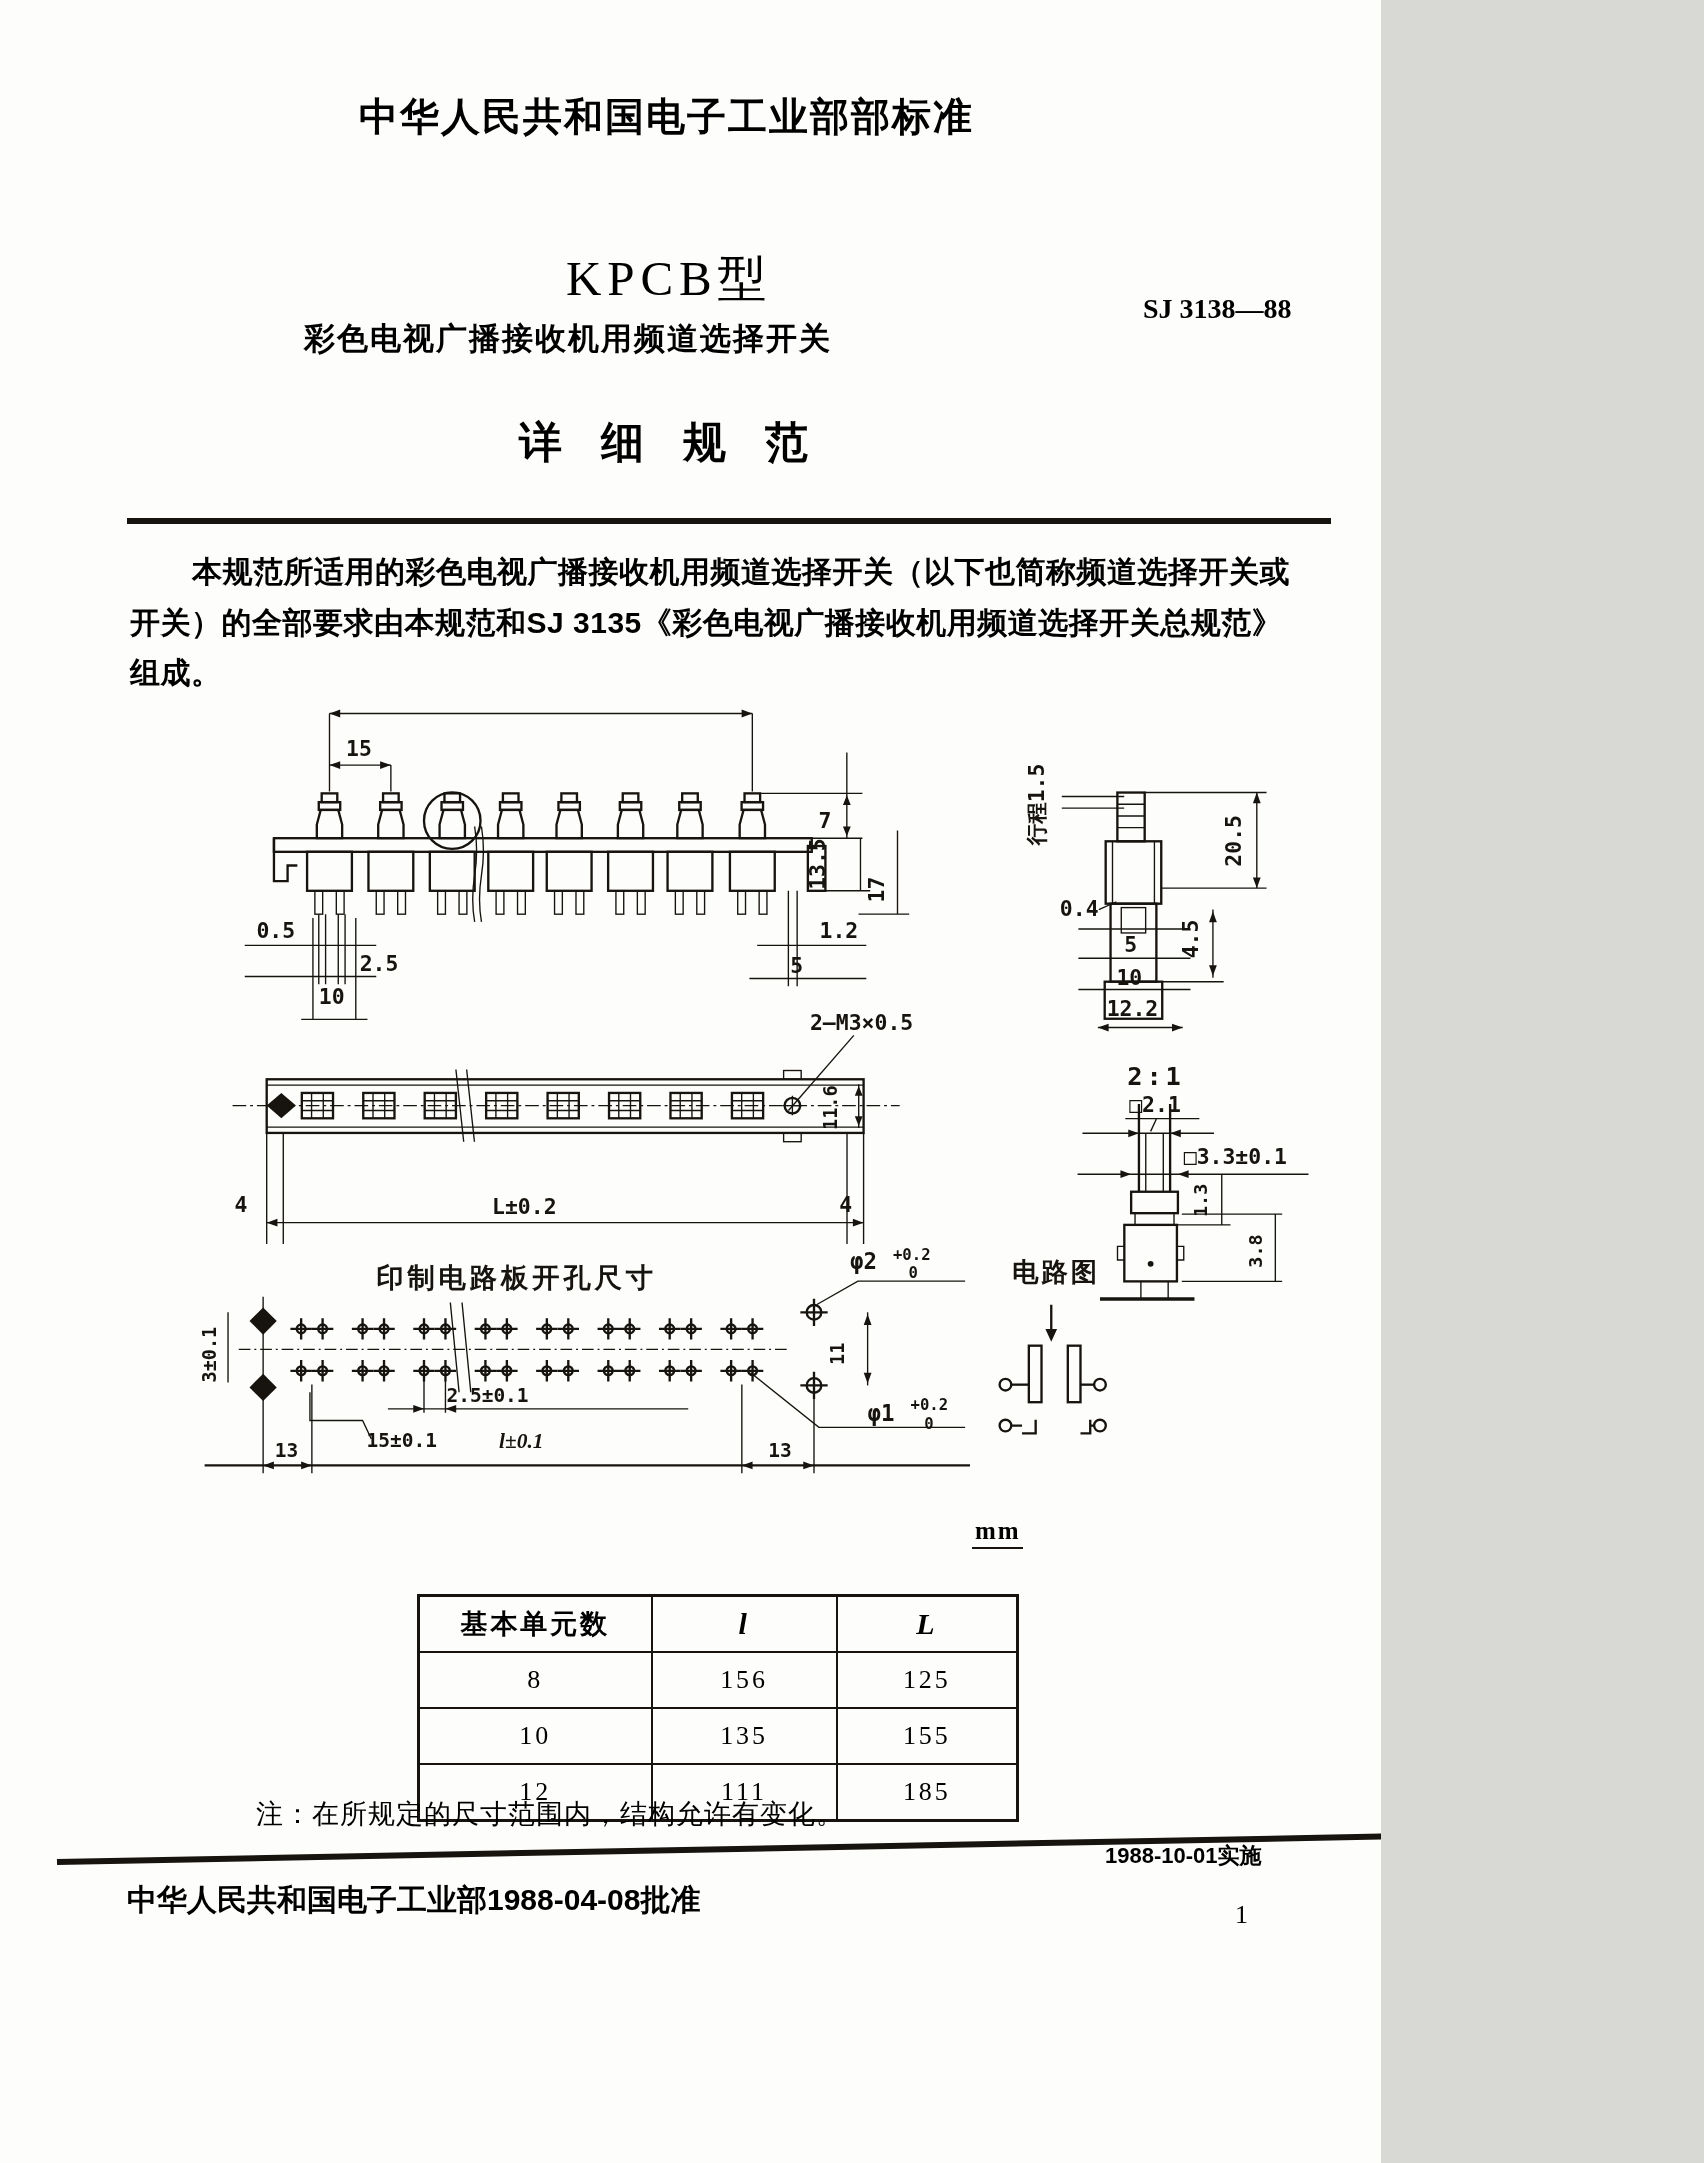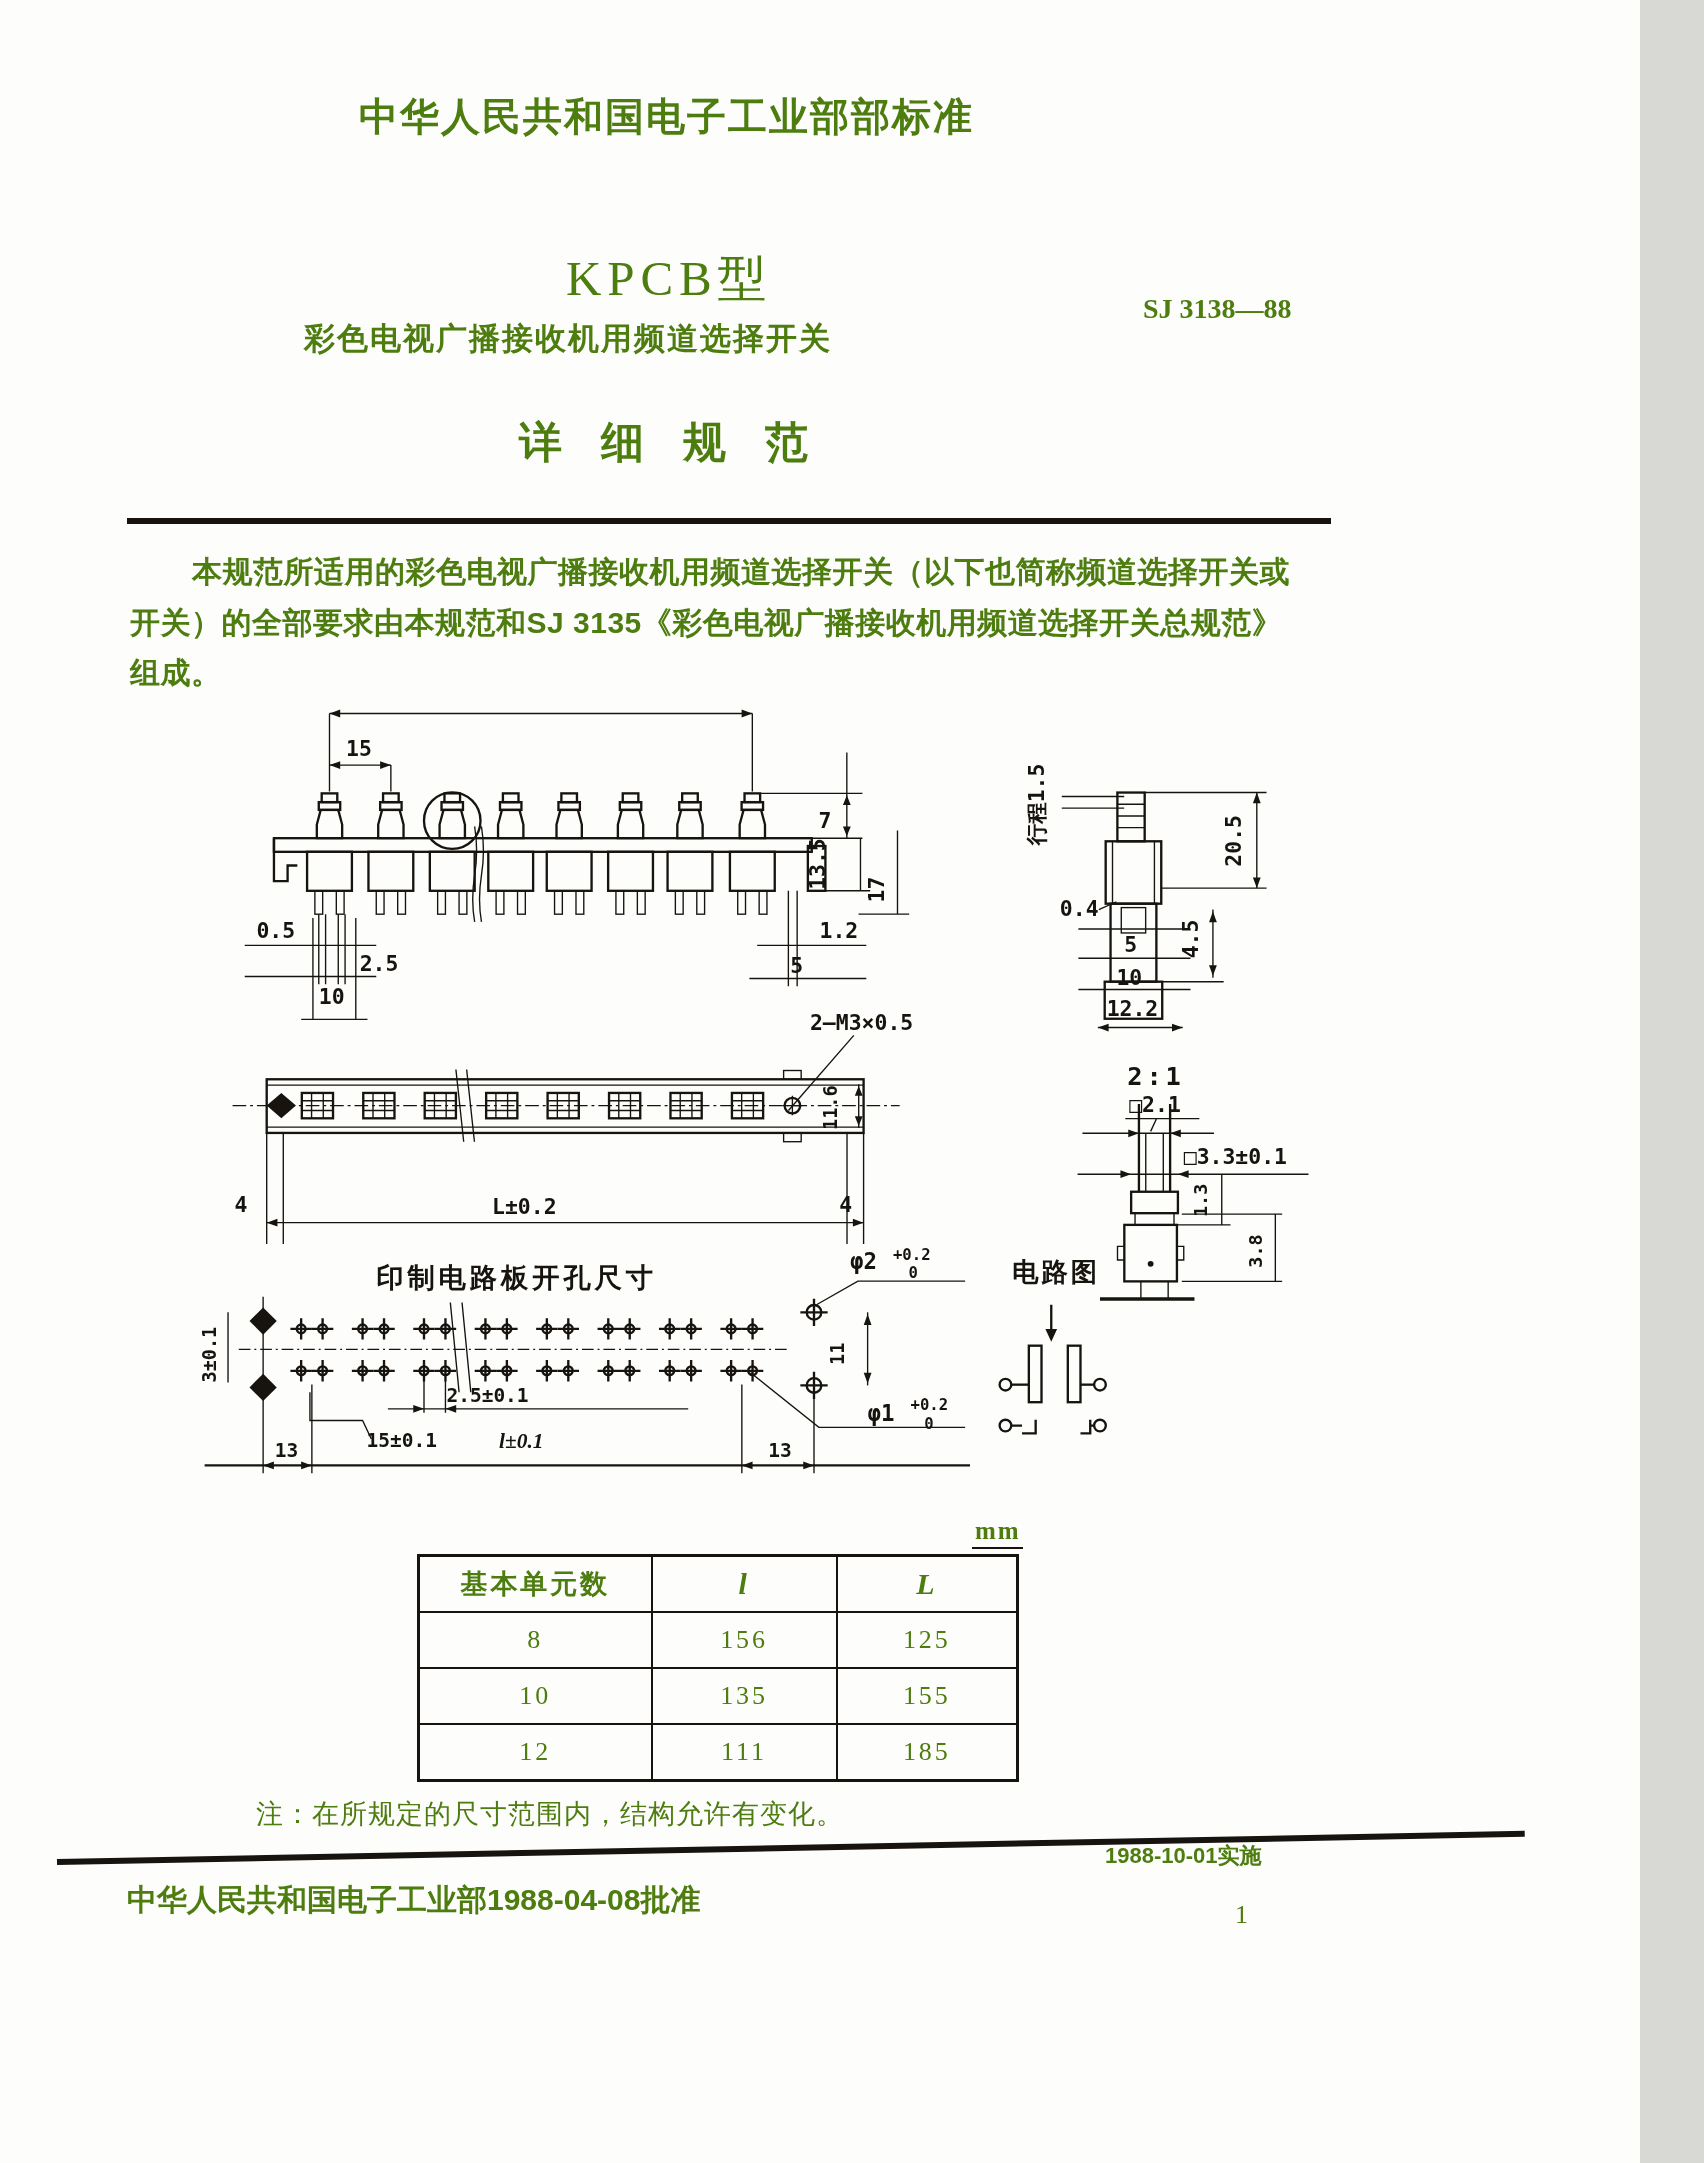--- a/index.html
+++ b/index.html
@@ -1,17 +1,17 @@
 <!DOCTYPE html>
 <html><head>
 <meta charset="utf-8">
 <style>
   html,body { margin:0; padding:0; background:#d8d8d4; }
-  .page { position:relative; width:1640px; height:2163px; background:#fdfdfb;
-          font-family:"Liberation Sans", sans-serif; color:#4d7c0f; overflow:hidden; }
+  .page { position:relative; width:1381px; height:2163px; background:#fdfdfb;
+          font-family:"Liberation Sans", sans-serif; color:#000000; overflow:hidden; }
   .abs { position:absolute; }
   .hdr { font-weight:bold; font-size:39px; letter-spacing:2px; }
   .t1  { font-family:"Liberation Serif", serif; font-weight:normal; font-size:49px; letter-spacing:5.9px; }
   .t2  { font-weight:bold; font-size:31px; letter-spacing:2px; }
   .t3  { font-weight:bold; font-size:43px; letter-spacing:39px;margin-top:16px; }
   .std { font-family:Liberation Serif, serif; font-weight:bold; font-size:28px; }
   .para{ font-weight:bold; font-size:30px; letter-spacing:0.5px; white-space:nowrap; }
   .rule{ background:#17140f; }
   .note{ font-size:27px; letter-spacing:1px; }
   .fl  { font-weight:bold; font-size:30px; }
@@ -22,21 +22,21 @@
   
   .ln { stroke:#17140f; fill:none; }
   .s1 { stroke-width:1.4px; }
   .s2 { stroke-width:2.4px; }
   .s3 { stroke-width:3.5px; }
   .fil{ fill:#17140f; stroke:none; }
   svg text { font-family:"DejaVu Sans Mono", monospace; font-weight:bold; font-size:22px; fill:#17140f; }
   svg text.cnl { font-family:"Liberation Sans", sans-serif; font-weight:bold; }
   svg text.it  { font-family:"Liberation Serif", serif; font-style:italic; }
   
-  .dtable { border-collapse:collapse; table-layout:fixed; width:600px; border:3.9px solid #17140f; }
+  .dtable { border-collapse:collapse; table-layout:fixed; width:600px; border:3.9px solid #17140f;margin-top:40px; }
   .dtable td { border:2.4px solid #17140f; text-align:center; height:52px;
                font-family:"Liberation Serif", serif; font-size:26px; letter-spacing:2.9px; }
   .dtable td.hc { font-family:"Liberation Sans", sans-serif; font-weight:bold; font-size:27px; letter-spacing:2.9px; }
   .dtable td.hit{ font-family:"Liberation Serif", serif; font-style:italic; font-weight:bold; font-size:30px; }
 </style>
 </head>
 <body>
 
 <div class="page">
 

